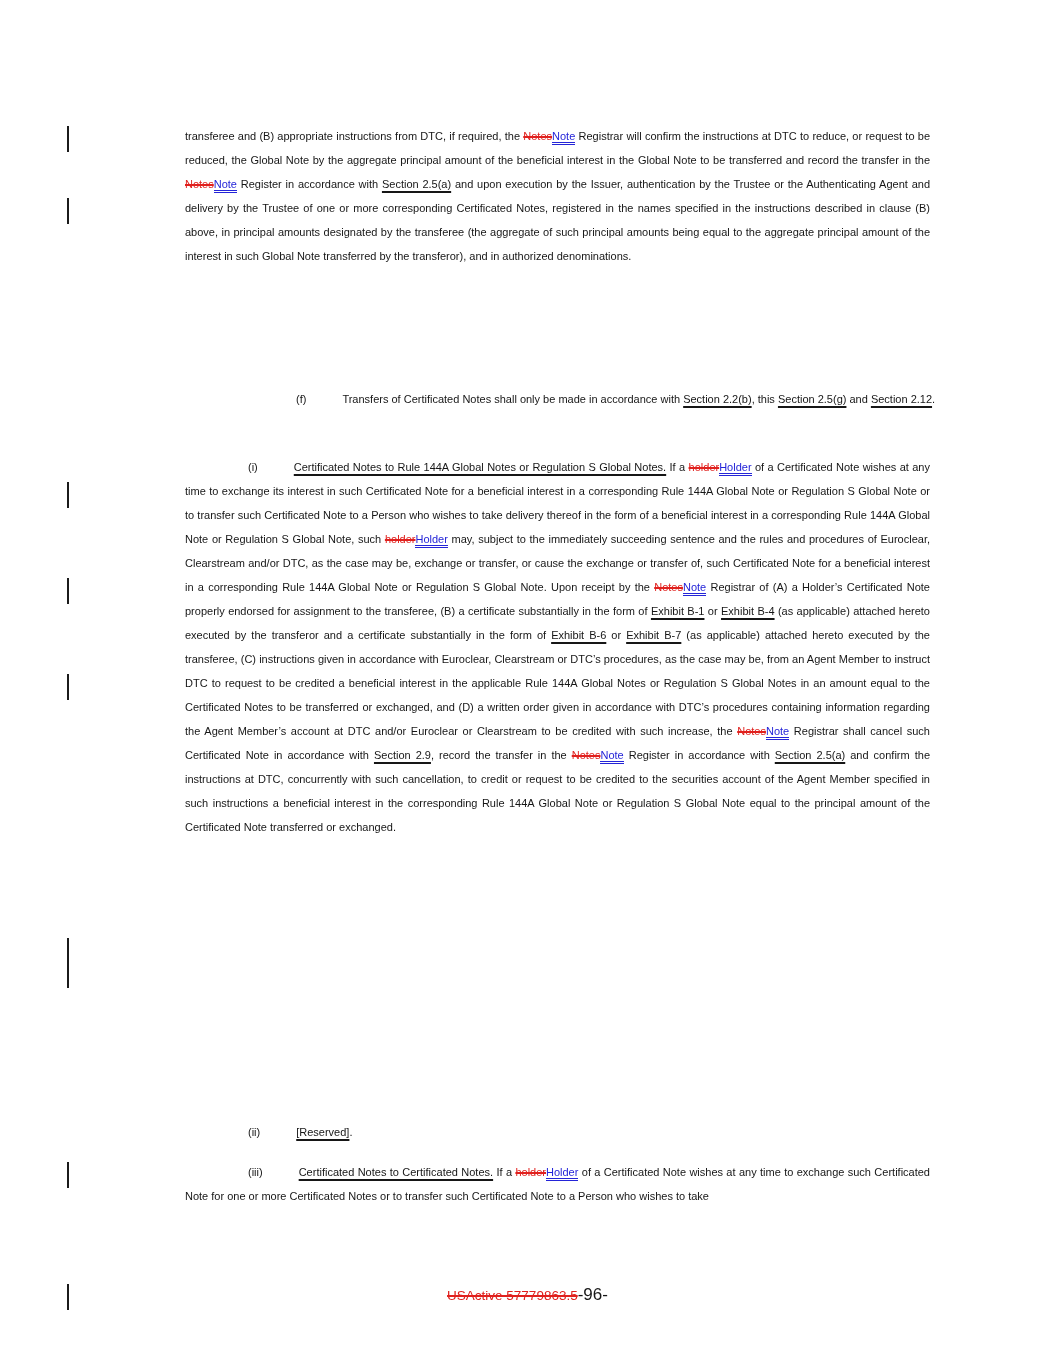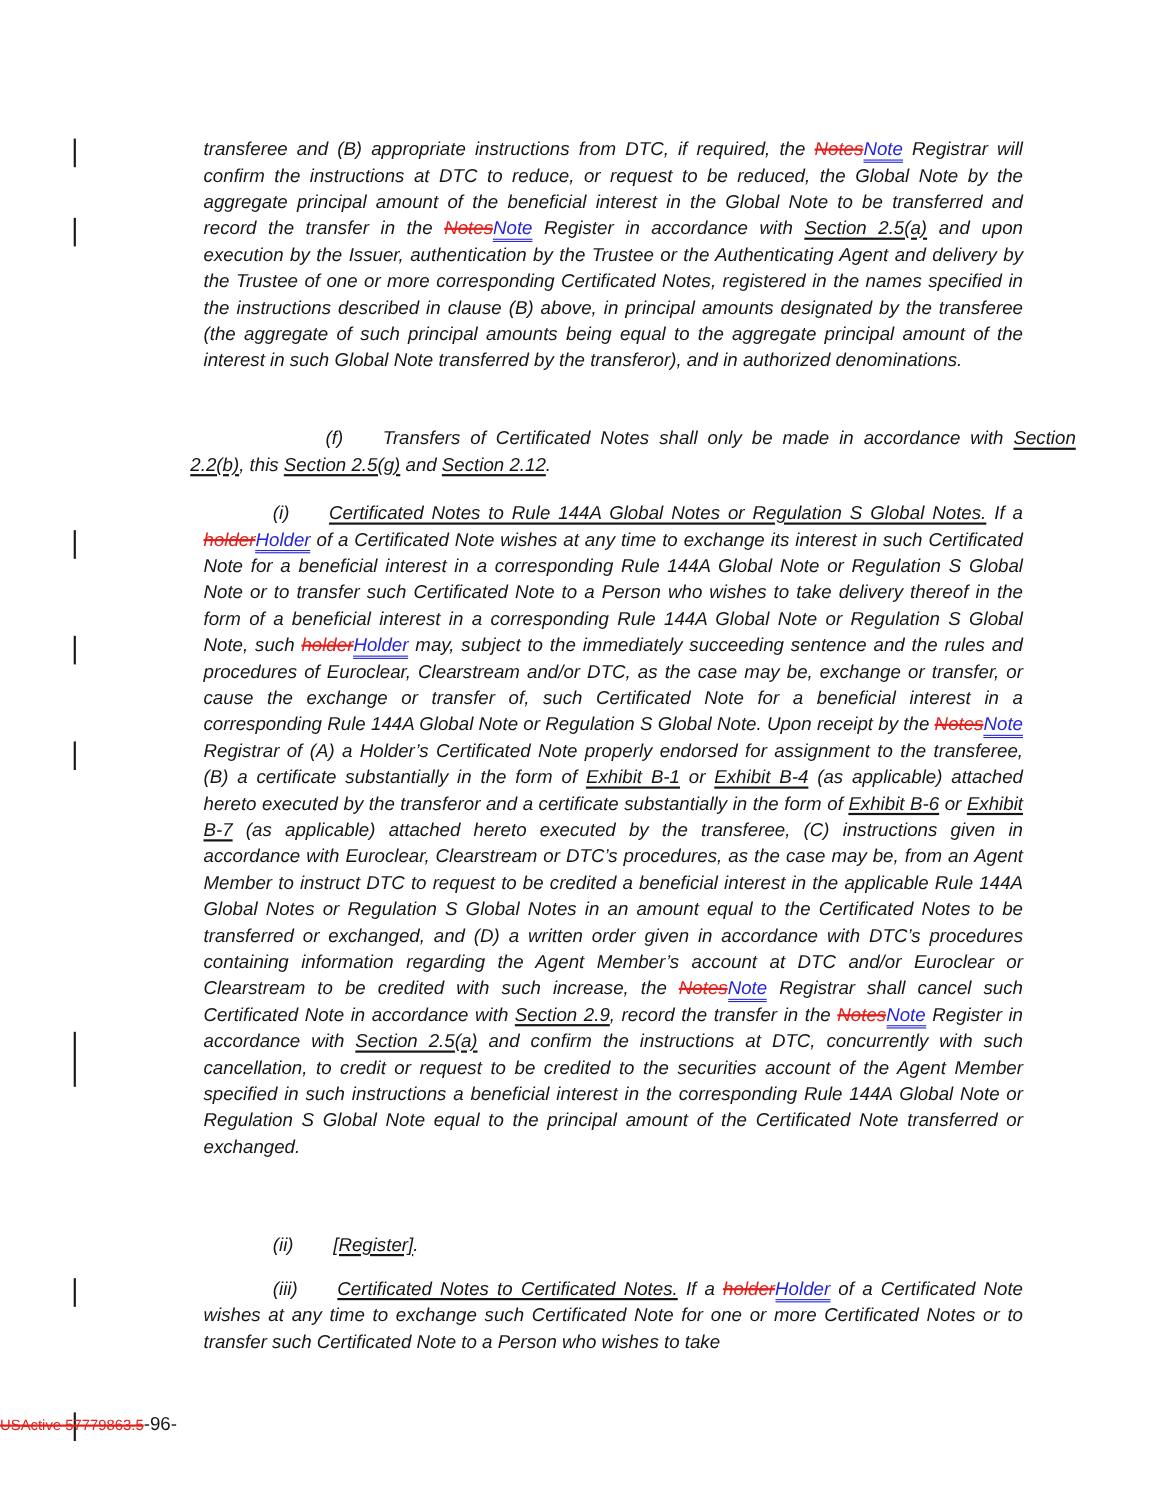--- a/index.html
+++ b/index.html
@@ -6,33 +6,32 @@
   body {
     width: 1055px; height: 1365px;
     position: relative;
     background: #ffffff;
     font-family: "Liberation Sans", sans-serif;
     color: var(--text, #161616);
     overflow: hidden;
   }
   .para {
     position: absolute;
-    font-size: 17px;
+    font-size: 11px;
     line-height: 24px;
     text-align: justify;
     margin: 0;
-    font-style: italic;
   }
   .cont  { left: 185px; width: 745px; text-indent: 0; }
   .block { left: 185px; width: 745px; text-indent: 63px; }
   .flush { left: 125px; width: 805px; text-indent: 123px; margin-left: 48px; }
   .footerline {
     position: absolute;
     left: 0; top: 1283px; width: 1055px;
-    text-align: left;
+    text-align: center;
     font-size: 17px;
     line-height: 24px;
   }
   .run { }
   .u {
     text-decoration: underline;
     text-decoration-thickness: 1.5px;
     text-underline-offset: 3px;
   }
   .del {
@@ -52,21 +51,21 @@
     background: var(--bar, #1b1b1b);
   }
 </style>
 </head>
 <body style="--text: #161616; --del: #e0201d; --ins: #2424d8; --bar: #1b1b1b;">
 
 <div id="doc-body">
     <p class="para cont" style="top: 124px;"><span class="run">transferee and (B) appropriate instructions from DTC, if required, the </span><span class="run del">Notes</span><span class="run ins">Note</span><span class="run"> Registrar will confirm the instructions at DTC to reduce, or request to be reduced, the Global Note by the aggregate principal amount of the beneficial interest in the Global Note to be transferred and record the transfer in the </span><span class="run del">Notes</span><span class="run ins">Note</span><span class="run"> Register in accordance with </span><span class="run u">Section 2.5(a)</span><span class="run"> and upon execution by the Issuer, authentication by the Trustee or the Authenticating Agent and delivery by the Trustee of one or more corresponding Certificated Notes, registered in the names specified in the instructions described in clause (B) above, in principal amounts designated by the transferee (the aggregate of such principal amounts being equal to the aggregate principal amount of the interest in such Global Note transferred by the transferor), and in authorized denominations.</span></p>
     <p class="para flush" style="top: 387px;"><span class="run">(f)</span><span class="tab"></span><span class="run">Transfers of Certificated Notes shall only be made in accordance with </span><span class="run u">Section 2.2(b)</span><span class="run">, this </span><span class="run u">Section 2.5(g)</span><span class="run"> and </span><span class="run u">Section 2.12</span><span class="run">.</span></p>
     <p class="para block" style="top: 455px;"><span class="run">(i)</span><span class="tab"></span><span class="run u">Certificated Notes to Rule 144A Global Notes or Regulation S Global Notes.</span><span class="run">  If a </span><span class="run del">holder</span><span class="run ins">Holder</span><span class="run"> of a Certificated Note wishes at any time to exchange its interest in such Certificated Note for a beneficial interest in a corresponding Rule 144A Global Note or Regulation S Global Note or to transfer such Certificated Note to a Person who wishes to take delivery thereof in the form of a beneficial interest in a corresponding Rule 144A Global Note or Regulation S Global Note, such </span><span class="run del">holder</span><span class="run ins">Holder</span><span class="run"> may, subject to the immediately succeeding sentence and the rules and procedures of Euroclear, Clearstream and/or DTC, as the case may be, exchange or transfer, or cause the exchange or transfer of, such Certificated Note for a beneficial interest in a corresponding Rule 144A Global Note or Regulation S Global Note.  Upon receipt by the </span><span class="run del">Notes</span><span class="run ins">Note</span><span class="run"> Registrar of (A) a Holder’s Certificated Note properly endorsed for assignment to the transferee, (B) a certificate substantially in the form of </span><span class="run u">Exhibit B-1</span><span class="run"> or </span><span class="run u">Exhibit B-4</span><span class="run"> (as applicable) attached hereto executed by the transferor and a certificate substantially in the form of </span><span class="run u">Exhibit B-6</span><span class="run"> or </span><span class="run u">Exhibit B-7</span><span class="run"> (as applicable) attached hereto executed by the transferee, (C) instructions given in accordance with Euroclear, Clearstream or DTC’s procedures, as the case may be, from an Agent Member to instruct DTC to request to be credited a beneficial interest in the applicable Rule 144A Global Notes or Regulation S Global Notes in an amount equal to the Certificated Notes to be transferred or exchanged, and (D) a written order given in accordance with DTC’s procedures containing information regarding the Agent Member’s account at DTC and/or Euroclear or Clearstream to be credited with such increase, the </span><span class="run del">Notes</span><span class="run ins">Note</span><span class="run"> Registrar shall cancel such Certificated Note in accordance with </span><span class="run u">Section 2.9</span><span class="run">, record the transfer in the </span><span class="run del">Notes</span><span class="run ins">Note</span><span class="run"> Register in accordance with </span><span class="run u">Section 2.5(a)</span><span class="run"> and confirm the instructions at DTC, concurrently with such cancellation, to credit or request to be credited to the securities account of the Agent Member specified in such instructions a beneficial interest in the corresponding Rule 144A Global Note or Regulation S Global Note equal to the principal amount of the Certificated Note transferred or exchanged.</span></p>
-    <p class="para block" style="top: 1120px;"><span class="run">(ii)</span><span class="tab"></span><span class="run u">[Register]</span><span class="run">.</span></p>
+    <p class="para block" style="top: 1120px;"><span class="run">(ii)</span><span class="tab"></span><span class="run u">[Reserved]</span><span class="run">.</span></p>
     <p class="para block" style="top: 1160px;"><span class="run">(iii)</span><span class="tab"></span><span class="run u">Certificated Notes to Certificated Notes.</span><span class="run">  If a </span><span class="run del">holder</span><span class="run ins">Holder</span><span class="run"> of a Certificated Note wishes at any time to exchange such Certificated Note for one or more Certificated Notes or to transfer such Certificated Note to a Person who wishes to take</span></p>
     <div class="revbar" style="top: 126px; height: 26px;"></div>
     <div class="revbar" style="top: 198px; height: 26px;"></div>
     <div class="revbar" style="top: 482px; height: 26px;"></div>
     <div class="revbar" style="top: 578px; height: 26px;"></div>
     <div class="revbar" style="top: 674px; height: 26px;"></div>
     <div class="revbar" style="top: 938px; height: 50px;"></div>
     <div class="revbar" style="top: 1162px; height: 26px;"></div>
     <div class="revbar" style="top: 1284px; height: 26px;"></div>
   </div>

